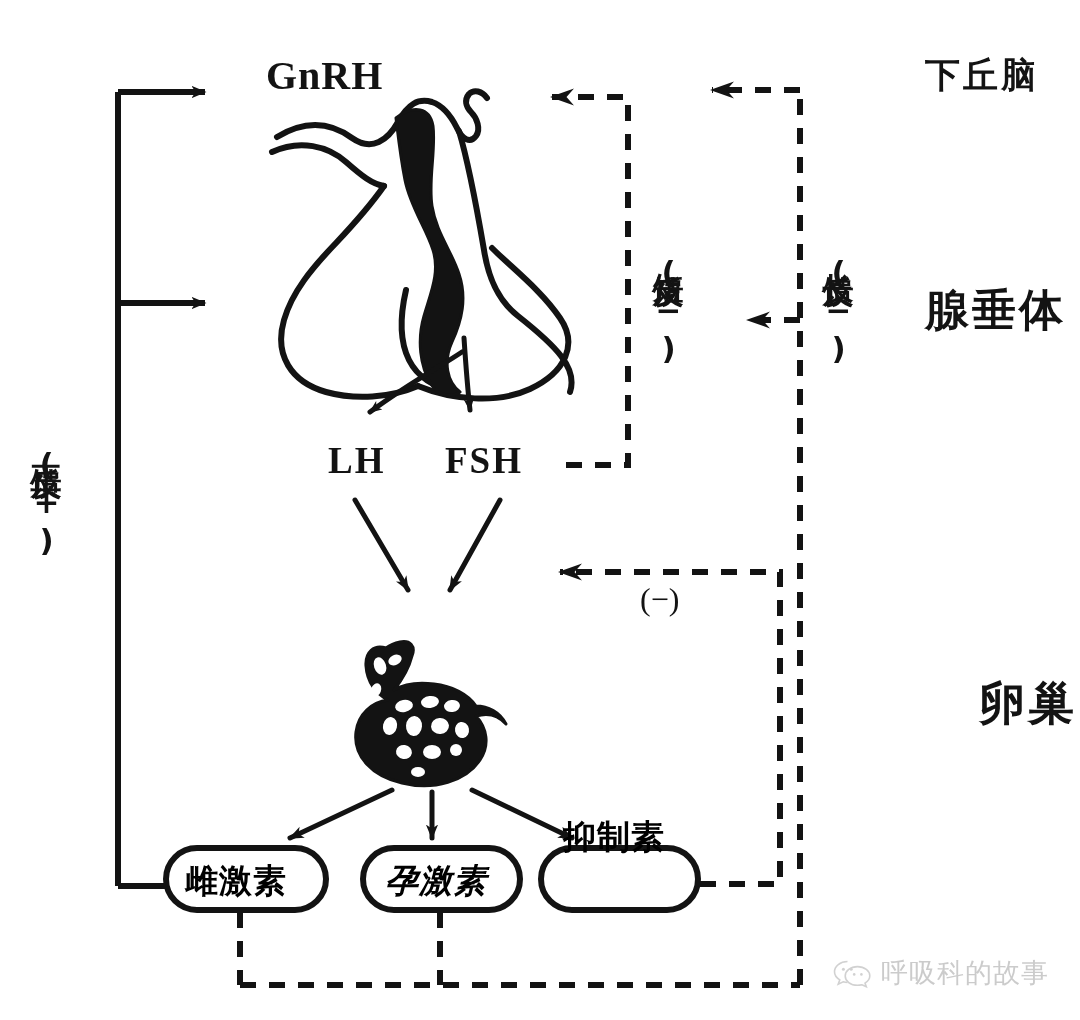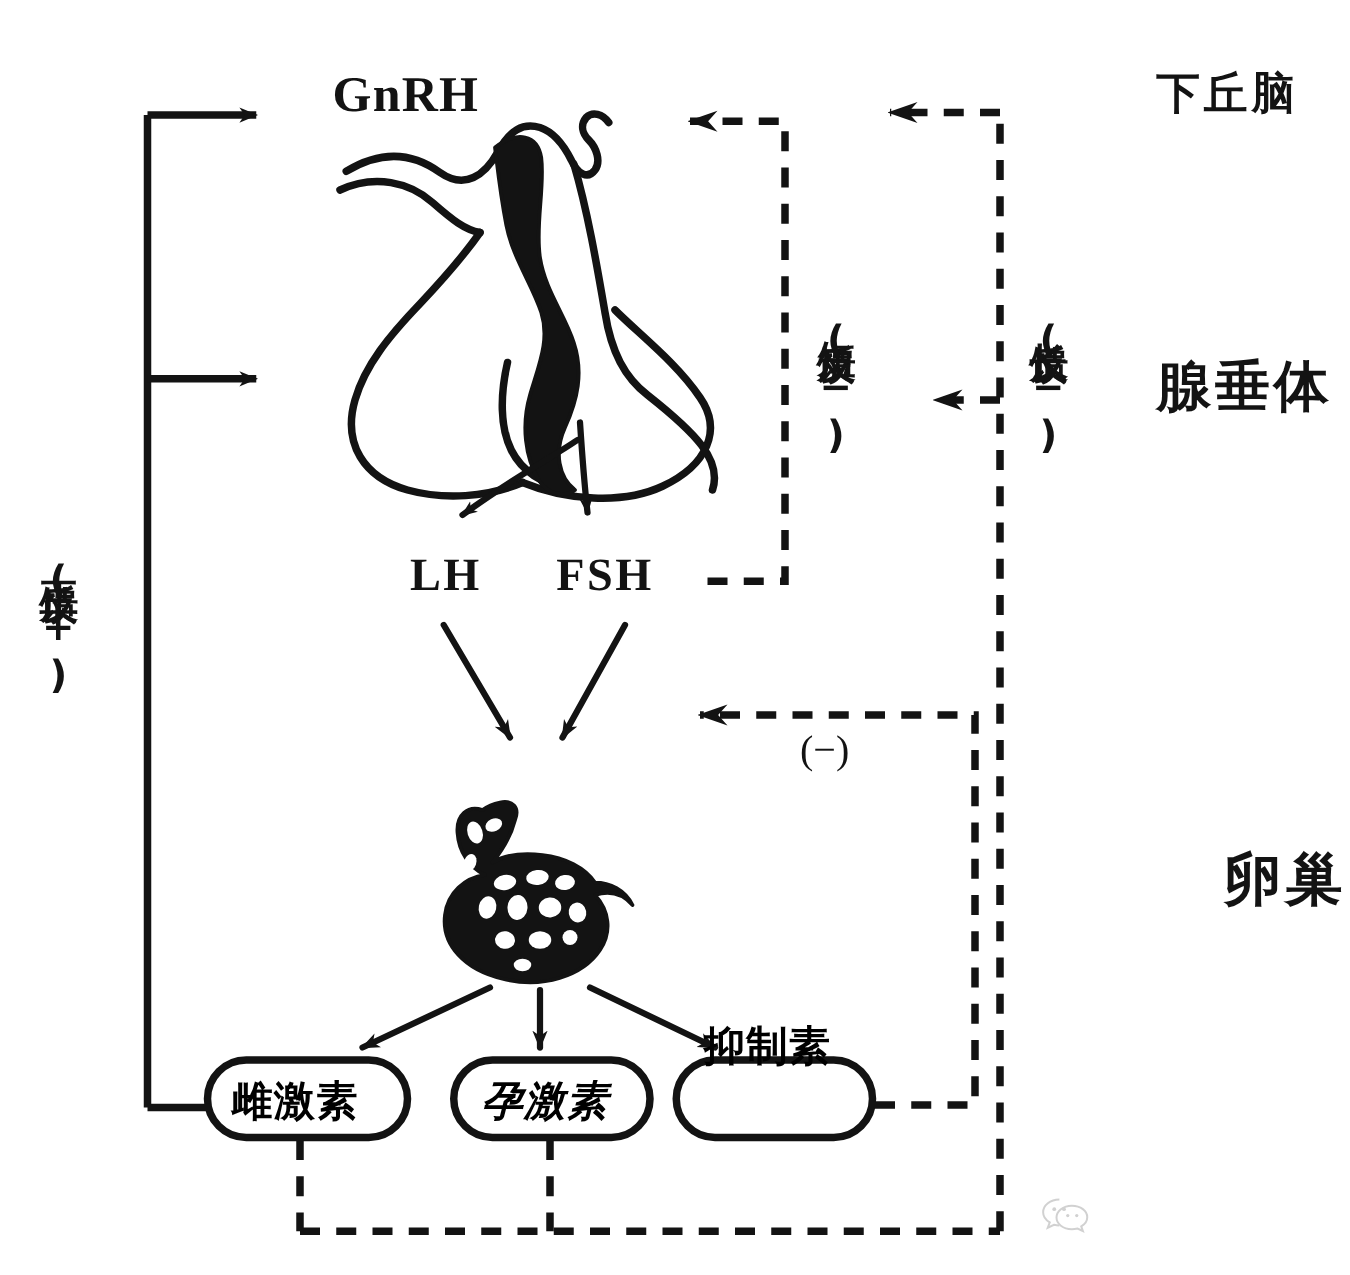--- a/index.html
+++ b/index.html
@@ -265,15 +265,16 @@
       <circle cx="11.4" cy="12.3" r="1.5" fill="#9a9a9a"></circle>
       <circle cx="19.2" cy="12.3" r="1.5" fill="#9a9a9a"></circle>
       <g fill="none" stroke="#9a9a9a" stroke-width="1.6">
         <path d="M25.5,9.6 C32.6,9.6 37.8,13.8 37.8,18.8 C37.8,21.8 35.9,24.4 33,26.1
                  L34.3,29.8 L30,27.8 C28.6,28.1 27.1,28.3 25.5,28.3
                  C18.4,28.3 13.2,24.1 13.2,19.1 C13.2,14.1 18.4,9.6 25.5,9.6 Z"></path>
       </g>
       <circle cx="22.2" cy="17.4" r="1.3" fill="#9a9a9a"></circle>
       <circle cx="29.4" cy="17.4" r="1.3" fill="#9a9a9a"></circle>
     </svg>
+    <span class="wm-text">呼吸科的故事</span>
   </div>
 
 </div>
 
 </body></html>

